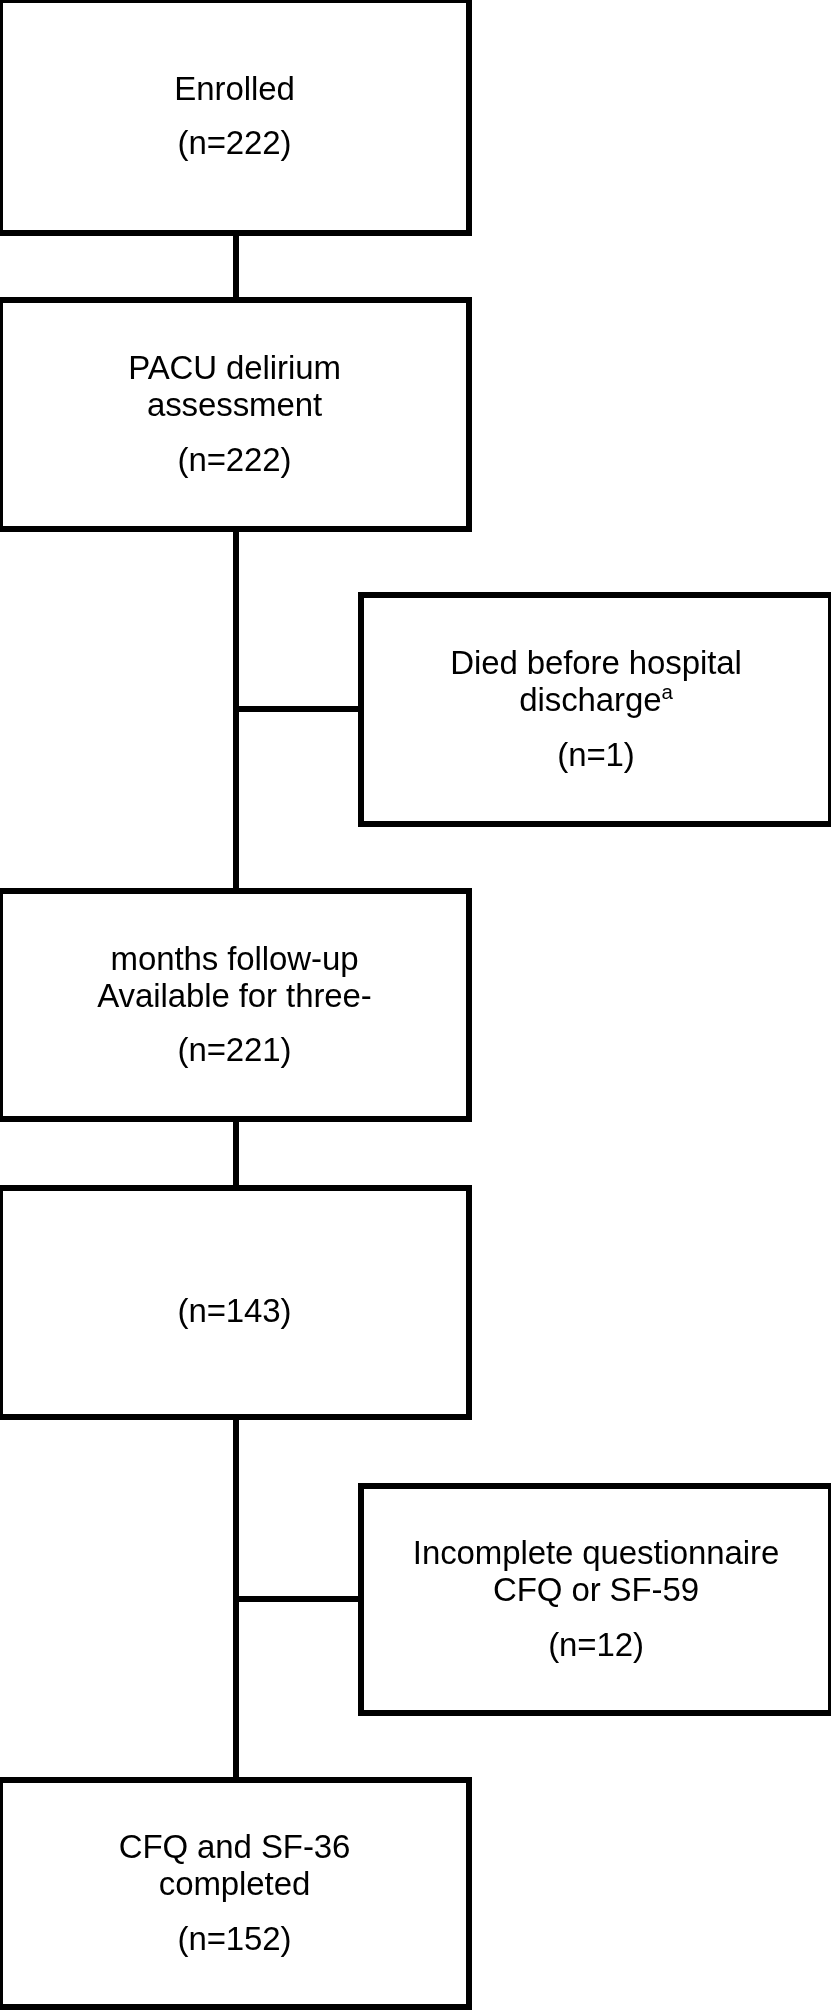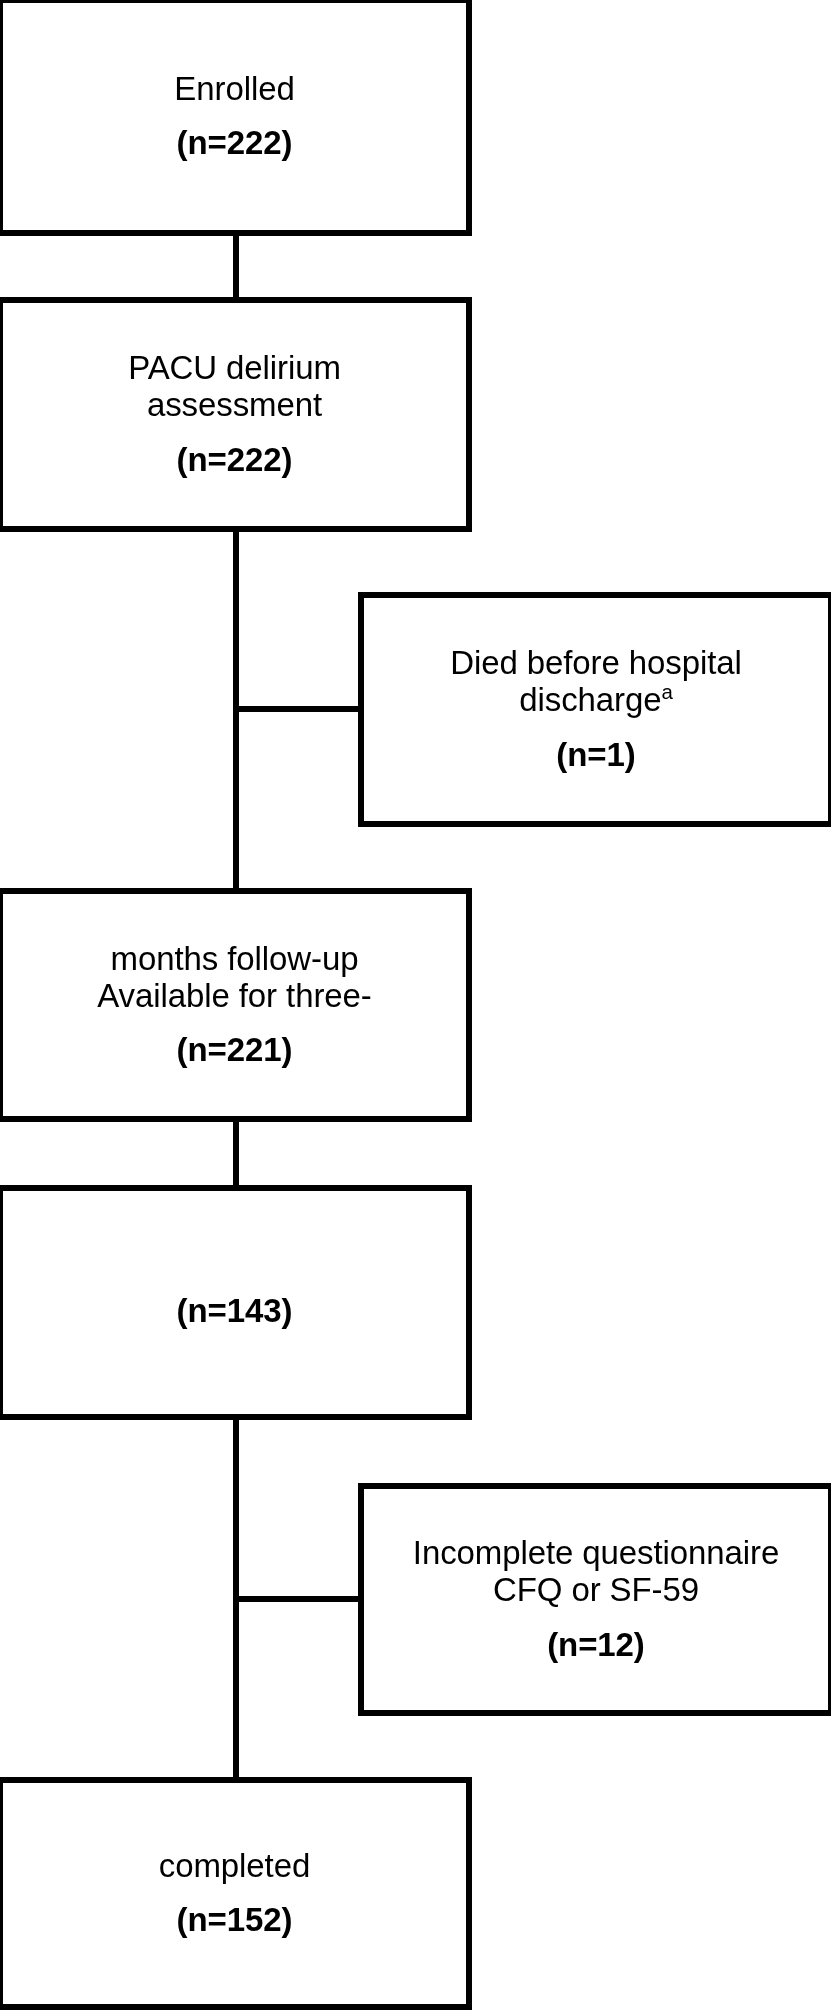--- a/index.html
+++ b/index.html
@@ -50,21 +50,20 @@
     letter-spacing: -0.1px;
   }
   .node .line {
     display: block;
     white-space: nowrap;
   }
   .node .count {
     display: block;
     margin-top: 0.52em;
     white-space: nowrap;
-    font-weight: bold;
   }
   .node .sup {
     font-size: 0.62em;
     vertical-align: super;
     line-height: 0;
   }
 
   
   .main-node {
     left: -3px;
@@ -120,17 +119,18 @@
     <span class="count">(n=143)</span>
   </div>
 
   <div class="node side-node" style="top:1483px; height:233px;">
     <span class="line">Incomplete questionnaire</span>
     <span class="line">CFQ or SF-59</span>
     <span class="count">(n=12)</span>
   </div>
 
   <div class="node main-node" style="top:1777px; height:233px;">
+    <span class="line">CFQ and SF-36</span>
     <span class="line">completed</span>
     <span class="count">(n=152)</span>
   </div>
 
 </div>
 
 </body></html>

